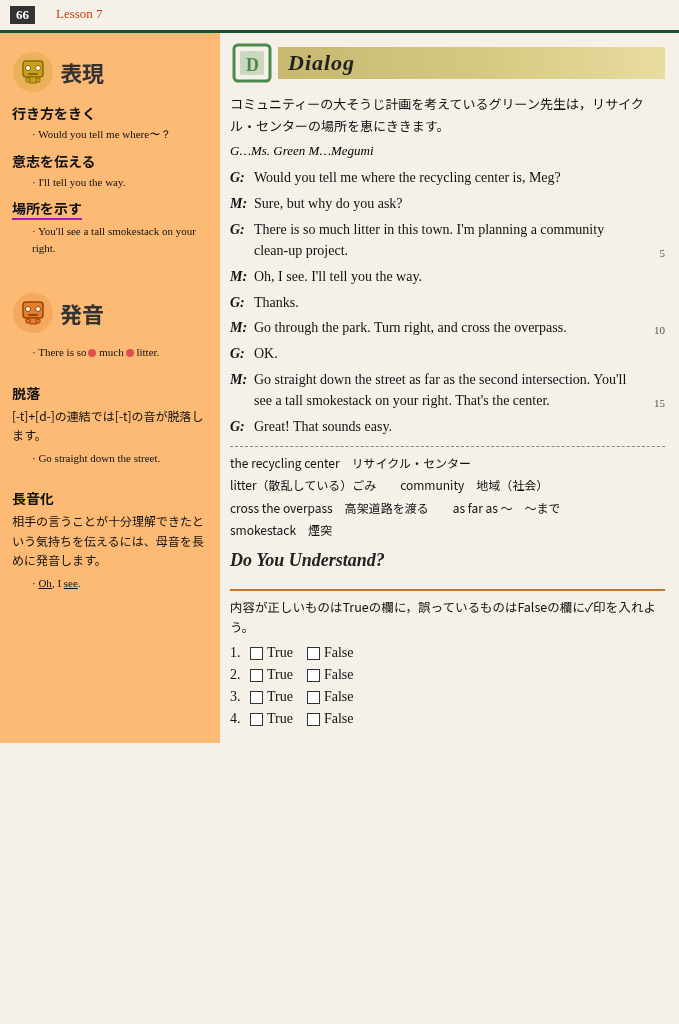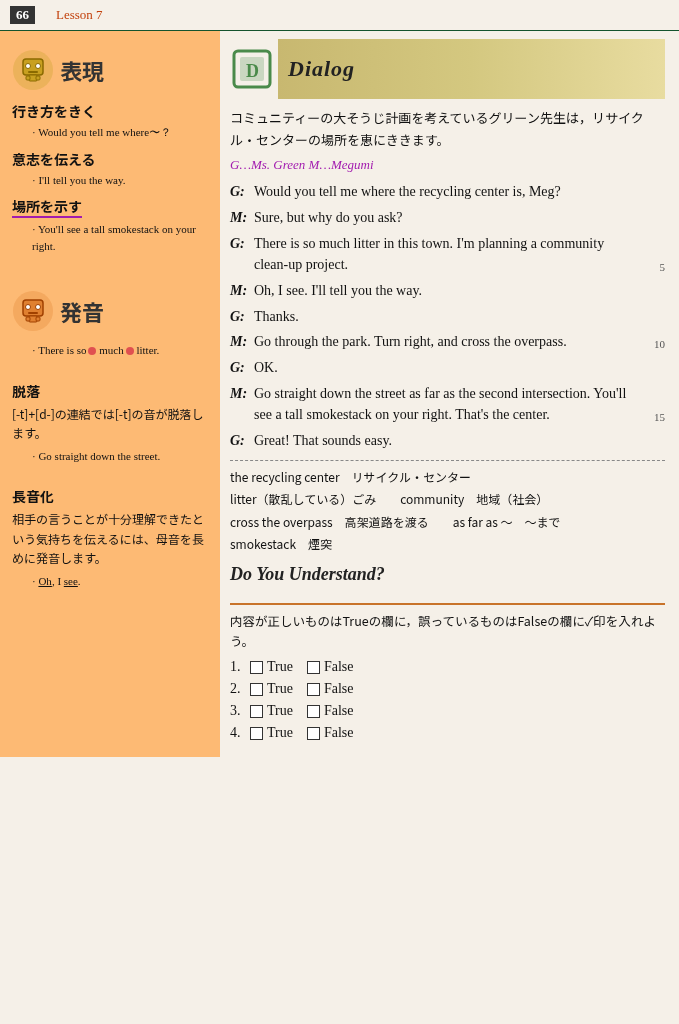--- a/index.html
+++ b/index.html
@@ -8,24 +8,24 @@
       min-height: 1024px;
       background: #f5f0e8;
       font-family: 'Times New Roman', serif;
       font-size: 14px;
       color: #111;
       position: relative;
     }
 
     .page-header {
       display: flex;
-      align-items: center;
+      align-items: flex-start;
       padding: 6px 10px;
       background: #f5f0e8;
-      border-bottom: 1px solid #14532d;
+      border-bottom: 3px solid #14532d;
       font-size: 13px;
     }
     .page-number {
       background: #333;
       color: #fff;
       padding: 1px 6px;
       font-weight: bold;
       font-size: 13px;
       margin-right: 8px;
     }
@@ -131,37 +131,37 @@
     }
     .dialog-title-banner {
       background: linear-gradient(to right, #c8b870, #d4c880, #e8dca0);
       padding: 6px 20px 6px 10px;
       font-size: 22px;
       font-style: italic;
       font-weight: bold;
       color: #222;
       letter-spacing: 1px;
       flex: 1;
-      height: 60px;
+      height: 32px;
       display: flex;
       align-items: center;
     }
 
     .dialog-intro {
       font-size: 13px;
       font-family: 'MS Gothic', 'Noto Sans JP', sans-serif;
       line-height: 1.7;
       margin-bottom: 6px;
       color: #111;
     }
     .dialog-roles {
       font-style: italic;
       font-size: 13px;
       margin-bottom: 8px;
-      color: #a21caf;
+      color: #000000;
     }
 
     .dialog-line {
       display: flex;
       align-items: flex-start;
       margin-bottom: 4px;
       line-height: 1.55;
       font-size: 14px;
     }
     .dialog-speaker {

